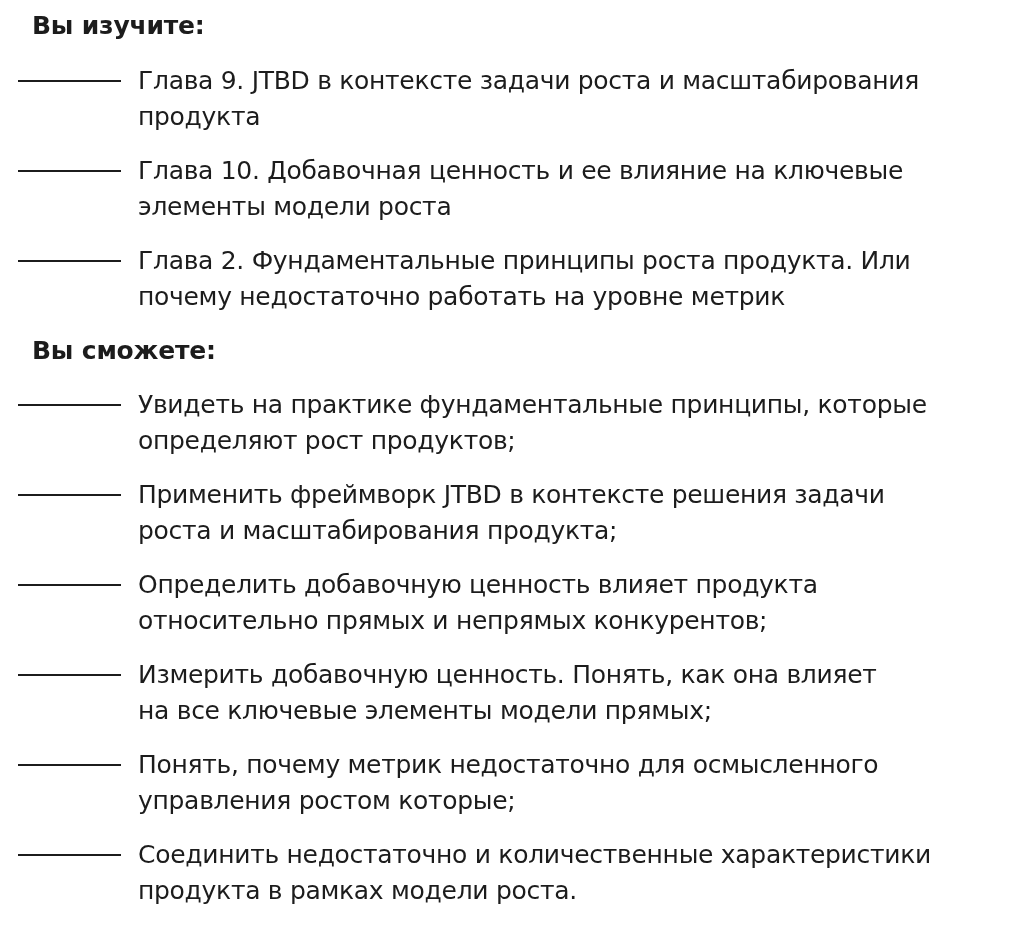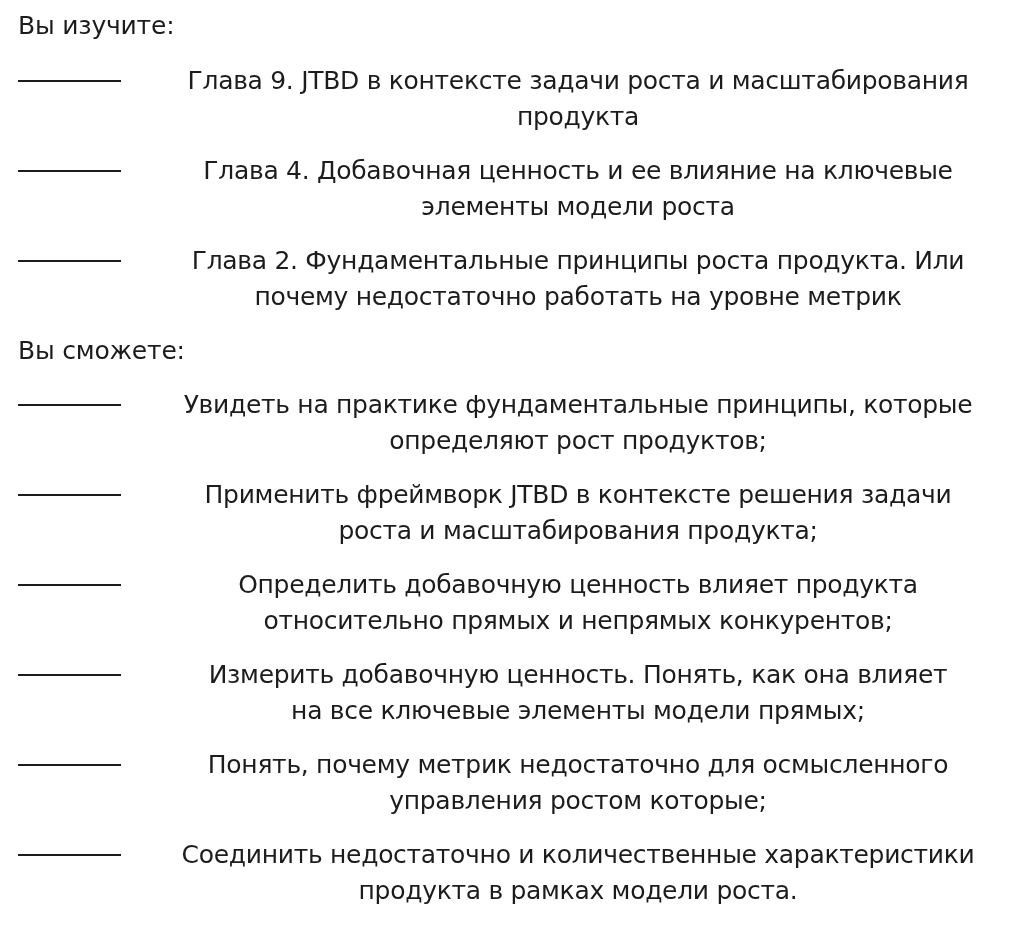--- a/index.html
+++ b/index.html
@@ -10,24 +10,24 @@
     body {
       width: 1024px;
       height: 948px;
       position: relative;
       overflow: hidden;
       font-family: "DejaVu Sans", "Liberation Sans", sans-serif;
       color: #1c1c1c;
     }
     .section-heading {
       position: absolute;
-      left: 18px;
+      left: 32px;
       font-size: 25px;
       line-height: 36px;
-      font-weight: normal;
+      font-weight: bold;
       margin: 0;
       letter-spacing: -0.2px;
     }
     .list {
       position: absolute;
       left: 0;
       margin: 0;
       padding: 0;
       list-style: none;
     }
@@ -45,37 +45,36 @@
     }
     .item-text {
       position: absolute;
       left: 138px;
       top: 0;
       width: 880px;
       font-size: 25px;
       line-height: 36px;
       letter-spacing: -0.3px;
       white-space: pre-line;
-      text-align: center;
     }
   </style>
 </head>
 <body>
 
 <h2 class="section-heading" style="top:8px;">Вы изучите:</h2>
 
 <ul class="list" style="top:63px;">
   <li class="list-item">
     <span class="dash"></span>
     <span class="item-text">Глава 9. JTBD в контексте задачи роста и масштабирования
 продукта</span>
   </li>
   <li class="list-item">
     <span class="dash"></span>
-    <span class="item-text">Глава 4. Добавочная ценность и ее влияние на ключевые
+    <span class="item-text">Глава 10. Добавочная ценность и ее влияние на ключевые
 элементы модели роста</span>
   </li>
   <li class="list-item">
     <span class="dash"></span>
     <span class="item-text">Глава 2. Фундаментальные принципы роста продукта. Или
 почему недостаточно работать на уровне метрик</span>
   </li>
 </ul>
 
 <h2 class="section-heading" style="top:333px;text-align:center;">Вы сможете:</h2>

